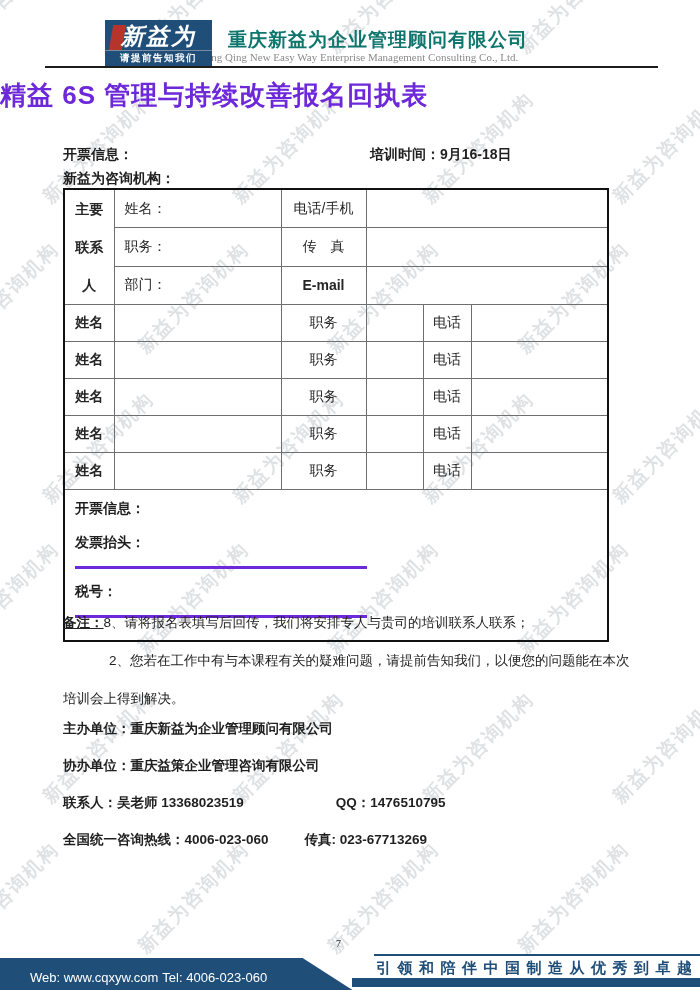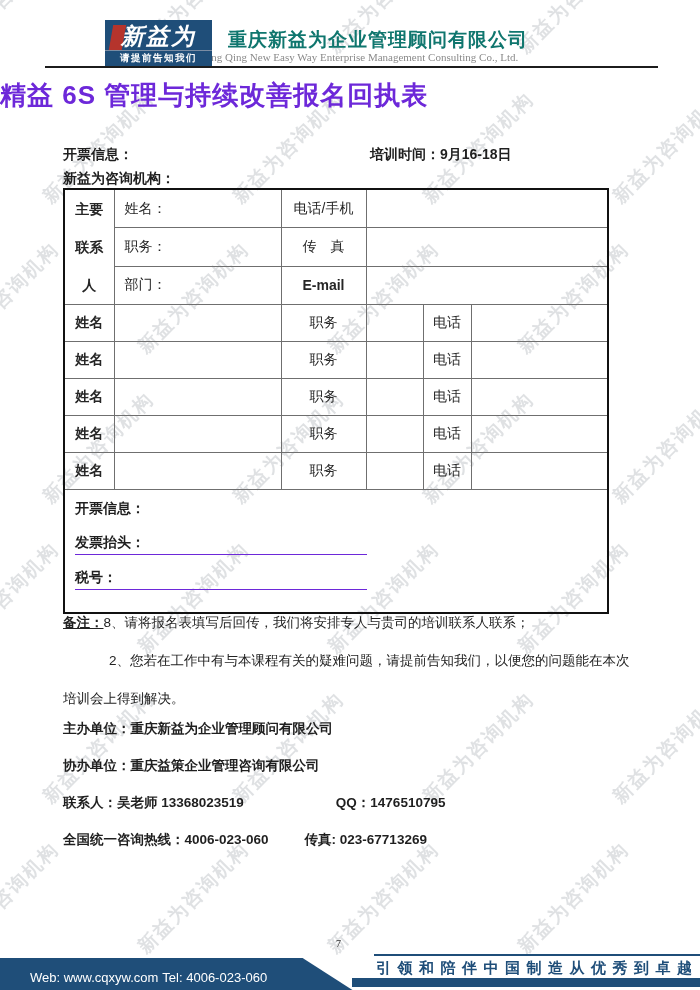--- a/index.html
+++ b/index.html
@@ -42,21 +42,21 @@
   table.reg td { border:1px solid #6f6f6f; vertical-align:middle; background:transparent; }
   td.blue { background:var(--cell-blue); text-align:center; }
   td.bold { font-weight:bold; }
   td.field { padding-left:10px; }
   .contact-group div { height:38px; line-height:38px; text-align:center; font-weight:bold; }
   tr.hrow { height:38px; }
   tr.arow { height:37px; }
   tr.invoice-row { height:110px; }
   td.invoice-cell { padding:10px 10px 8px 10px; vertical-align:top; }
   .inv-line { font-weight:bold; font-size:14px; color:#1f1f1f; margin-bottom:16px; }
-  .inv-underline { width:292px; border-bottom:1px solid #6d28d9; padding-bottom:2px; margin-bottom:14px; }
+  .inv-underline { width:292px; border-bottom:3px solid #6d28d9; padding-bottom:14px; margin-bottom:14px; }
 
   
   .notes { left:63px; top:604px; width:576px; font-size:13.5px; color:#222; line-height:38px; }
   .notes .nlabel { font-weight:bold;text-decoration:underline; }
   .notes p.second { text-indent:46px; }
   .org { left:63px; font-size:13.5px; font-weight:bold; color:#1f1f1f; }
   .org-host { top:720px; }
   .org-cohost { top:757px; }
   .org-contact { top:794px; }
   .org-hotline { top:831px; }

